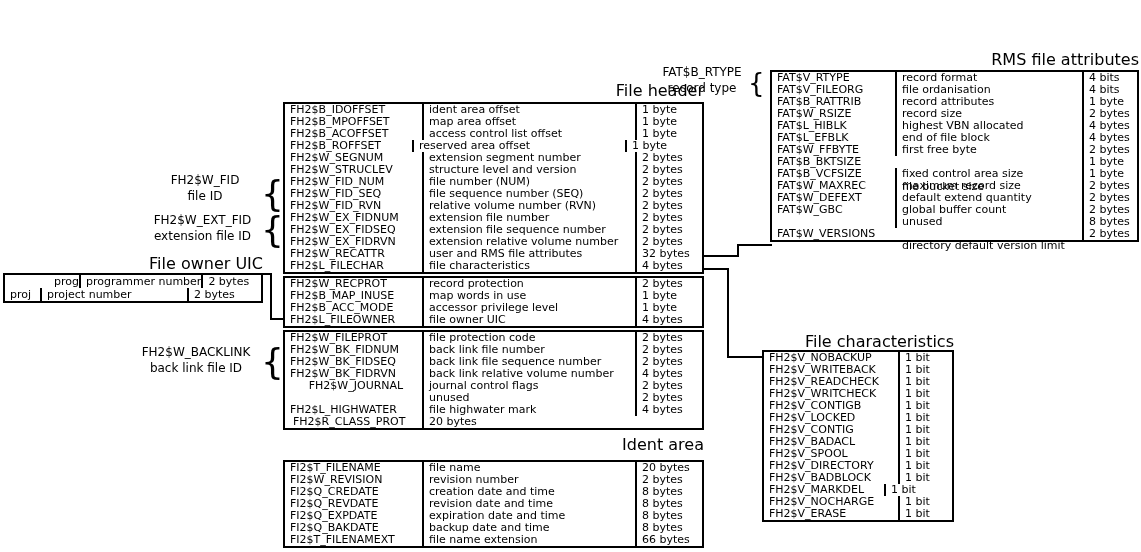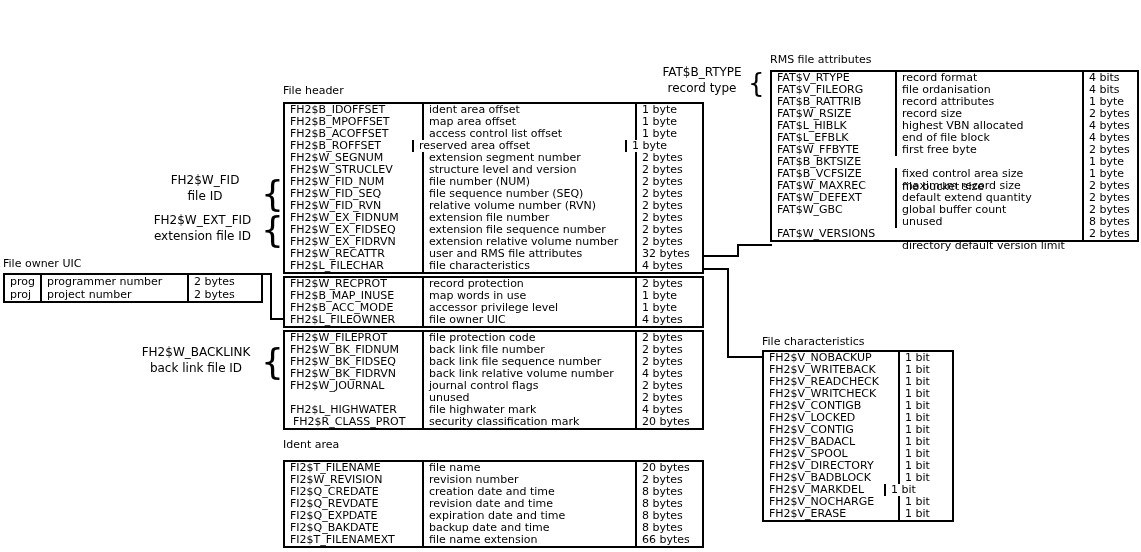--- a/index.html
+++ b/index.html
@@ -2,21 +2,21 @@
 <html style="--ink: #000000; --bg: #ffffff;"><head>
 <meta charset="utf-8">
 <style>
   :root { --ink:#000; --bg:#fff; }
   html,body { margin:0; padding:0; background:var(--bg); }
   .canvas {
     position:relative; width:1141px; height:552px; background:var(--bg);
     font-family:"DejaVu Sans","Liberation Sans",sans-serif; color:var(--ink);
     overflow:hidden;
   }
-  .title { position:absolute; text-align:left; font-size:11px; line-height:14px; white-space:nowrap; }
+  .title { position:absolute; text-align:right; font-size:16px; line-height:14px; white-space:nowrap; }
   .tbl { position:absolute; box-sizing:border-box; border:2px solid var(--ink); background:var(--bg); }
   .trow { display:flex; height:12px; }
   .trow.h13 { height:13px; }
   .tcell { box-sizing:border-box; padding-left:5px; font-size:11px; line-height:12px; white-space:nowrap; }
   .h13 .tcell { line-height:13px; }
   .tcell + .tcell { border-left:2px solid var(--ink); }
   .blabel { position:absolute; text-align:center; font-size:12px; line-height:16px; white-space:nowrap; }
   .brace { position:absolute; font-size:36px; line-height:36px; font-weight:400; }
   .brace.small { font-size:26px; line-height:27px; }
   .seg { position:absolute; background:var(--ink); }
@@ -141,37 +141,36 @@
         <div class="tcell" style="width: 137px;">FH2$W_BK_FIDSEQ</div>
         <div class="tcell" style="width: 213px;">back link file sequence number</div>
         <div class="tcell" style="width: 67px;">2 bytes</div>
       </div>
       <div class="trow">
         <div class="tcell" style="width: 137px;">FH2$W_BK_FIDRVN</div>
         <div class="tcell" style="width: 213px;">back link relative volume number</div>
         <div class="tcell" style="width: 67px;">4 bytes</div>
       </div>
       <div class="trow">
-        <div class="tcell" style="width: 137px;">FH2$W_JOURNAL</div>
+        <div class="tcell" style="width: 137px; text-align: center;">FH2$W_JOURNAL</div>
         <div class="tcell" style="width: 213px;">journal control flags</div>
         <div class="tcell" style="width: 67px;">2 bytes</div>
       </div>
       <div class="trow">
         <div class="tcell" style="width: 137px;"></div>
         <div class="tcell" style="width: 213px;">unused</div>
         <div class="tcell" style="width: 67px;">2 bytes</div>
       </div>
       <div class="trow">
         <div class="tcell" style="width: 137px;">FH2$L_HIGHWATER</div>
         <div class="tcell" style="width: 213px;">file highwater mark</div>
         <div class="tcell" style="width: 67px;">4 bytes</div>
       </div>
       <div class="trow">
         <div class="tcell" style="width: 137px; padding-left: 8px;">FH2$R_CLASS_PROT</div>
-        <div class="tcell" style="width: 213px;">security classification mark</div>
         <div class="tcell" style="width: 67px;">20 bytes</div>
       </div>
     </div>
 
   <div class="tbl" style="left:283px; top:460px; width:421px; height:88px;">
       <div class="trow">
         <div class="tcell" style="width: 137px;">FI2$T_FILENAME</div>
         <div class="tcell" style="width: 213px;">file name</div>
         <div class="tcell" style="width: 67px;">20 bytes</div>
       </div>
@@ -334,21 +333,21 @@
         <div class="tcell" style="width: 54px;">1 bit</div>
       </div>
       <div class="trow">
         <div class="tcell" style="width: 134px;">FH2$V_ERASE</div>
         <div class="tcell" style="width: 54px;">1 bit</div>
       </div>
     </div>
 
   <div class="tbl" style="left:3px; top:273px; width:260px; height:30px;">
       <div class="trow h13">
-        <div class="tcell" style="width: 35px;">prog</div>
+        <div class="tcell" style="width: 35px; margin-left: 44px;">prog</div>
         <div class="tcell" style="width: 147px;">programmer number</div>
         <div class="tcell" style="width: 74px;">2 bytes</div>
       </div>
       <div class="trow h13">
         <div class="tcell" style="width: 35px;">proj</div>
         <div class="tcell" style="width: 147px;">project number</div>
         <div class="tcell" style="width: 74px;">2 bytes</div>
       </div>
     </div>
 

